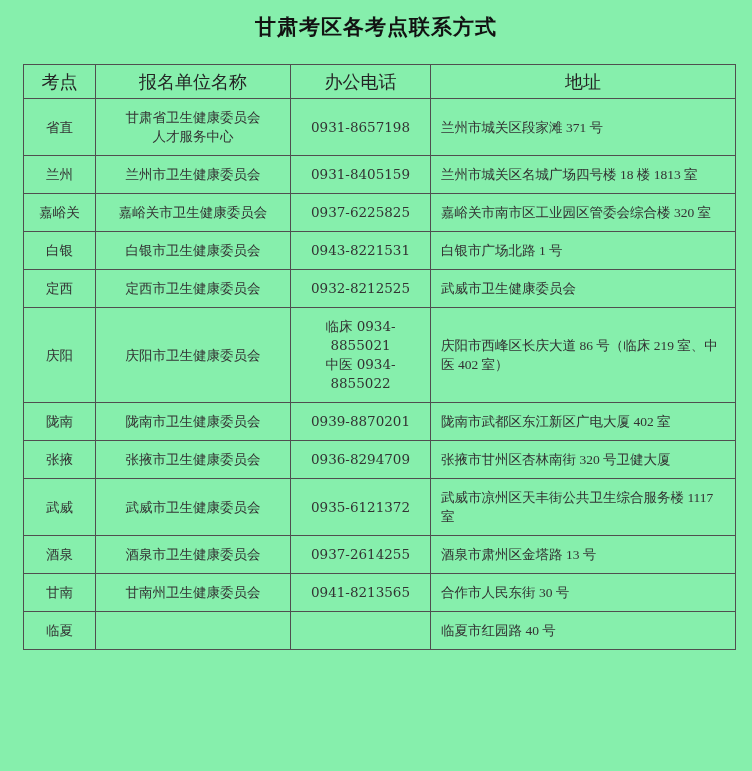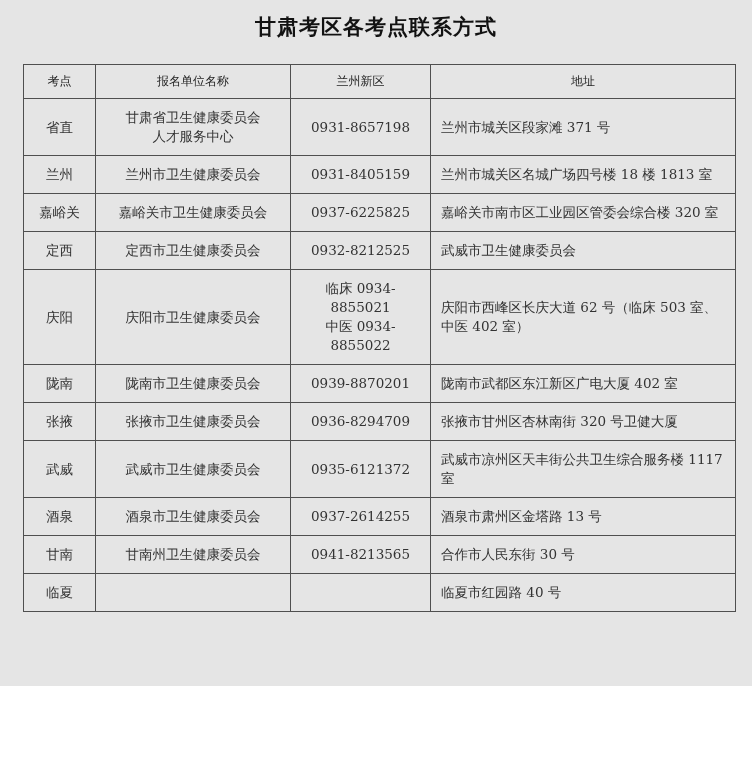--- a/index.html
+++ b/index.html
@@ -3,22 +3,22 @@
   <meta charset="utf-8">
   <style>
     html, body {
       margin: 0;
       padding: 0;
       background: #ffffff;
     }
     .page {
       position: relative;
       width: 752px;
-      height: 686px;
-      background: #e5e5e5;
+      height: 771px;
+      background: #86efac;
       box-sizing: border-box;
       font-family: "DejaVu Serif", "Liberation Serif", serif;
       color: #2f2f2f;
       overflow: hidden;
     }
     .title {
       margin: 0;
       padding-top: 13px;
       text-align: center;
       font-size: 21px;
@@ -34,36 +34,37 @@
       background: transparent;
     }
     th, td {
       border: 1px solid #4f4f4f;
       font-weight: normal;
       vertical-align: middle;
       overflow: hidden;
     }
     th {
       height: 33px;
-      font-size: 12px;
+      font-size: 18px;
       text-align: center;
       color: #242424;
       padding: 0 4px;
     }
     td {
       font-size: 13.5px;
       line-height: 19px;
       padding: 9px 5px;
       text-align: center;
       color: #333333;
     }
     td.col-addr {
       text-align: left;
       padding-left: 10px;
       padding-right: 8px;
+      font-family: Liberation Serif, serif;
     }
     .line {
       display: block;
     }
   </style>
 </head>
 <body>
 
 <div class="page">
   <h1 class="title">甘肃考区各考点联系方式</h1>
@@ -72,21 +73,21 @@
     <colgroup>
       <col style="width:72px">
       <col style="width:195px">
       <col style="width:140px">
       <col style="width:305px">
     </colgroup>
     <thead>
       <tr>
         <th>考点</th>
         <th>报名单位名称</th>
-        <th>兰州新区</th>
+        <th>办公电话</th>
         <th>地址</th>
       </tr>
     </thead>
     <tbody>
         <tr>
           <td class="col-site">省直</td>
           <td class="col-unit">
             <span class="line">甘肃省卫生健康委员会</span>
             <span class="line">人才服务中心</span>
           </td>
@@ -109,39 +110,49 @@
           <td class="col-site">嘉峪关</td>
           <td class="col-unit">
             <span class="line">嘉峪关市卫生健康委员会</span>
           </td>
           <td class="col-phone">
             <span class="line">0937-6225825</span>
           </td>
           <td class="col-addr">嘉峪关市南市区工业园区管委会综合楼 320 室</td>
         </tr>
         <tr>
+          <td class="col-site">白银</td>
+          <td class="col-unit">
+            <span class="line">白银市卫生健康委员会</span>
+          </td>
+          <td class="col-phone">
+            <span class="line">0943-8221531</span>
+          </td>
+          <td class="col-addr">白银市广场北路 1 号</td>
+        </tr>
+        <tr>
           <td class="col-site">定西</td>
           <td class="col-unit">
             <span class="line">定西市卫生健康委员会</span>
           </td>
           <td class="col-phone">
             <span class="line">0932-8212525</span>
           </td>
           <td class="col-addr">武威市卫生健康委员会</td>
         </tr>
         <tr>
           <td class="col-site">庆阳</td>
           <td class="col-unit">
             <span class="line">庆阳市卫生健康委员会</span>
           </td>
           <td class="col-phone">
             <span class="line">临床 0934-8855021</span>
             <span class="line">中医 0934-8855022</span>
           </td>
-          <td class="col-addr">庆阳市西峰区长庆大道 62 号（临床 503 室、中医 402 室）</td>
+          <td class="col-addr">庆阳市西峰区长庆大道 86 号（临床 219 室、中医 402 室）</td>
         </tr>
         <tr>
           <td class="col-site">陇南</td>
           <td class="col-unit">
             <span class="line">陇南市卫生健康委员会</span>
           </td>
           <td class="col-phone">
             <span class="line">0939-8870201</span>
           </td>
           <td class="col-addr">陇南市武都区东江新区广电大厦 402 室</td>

